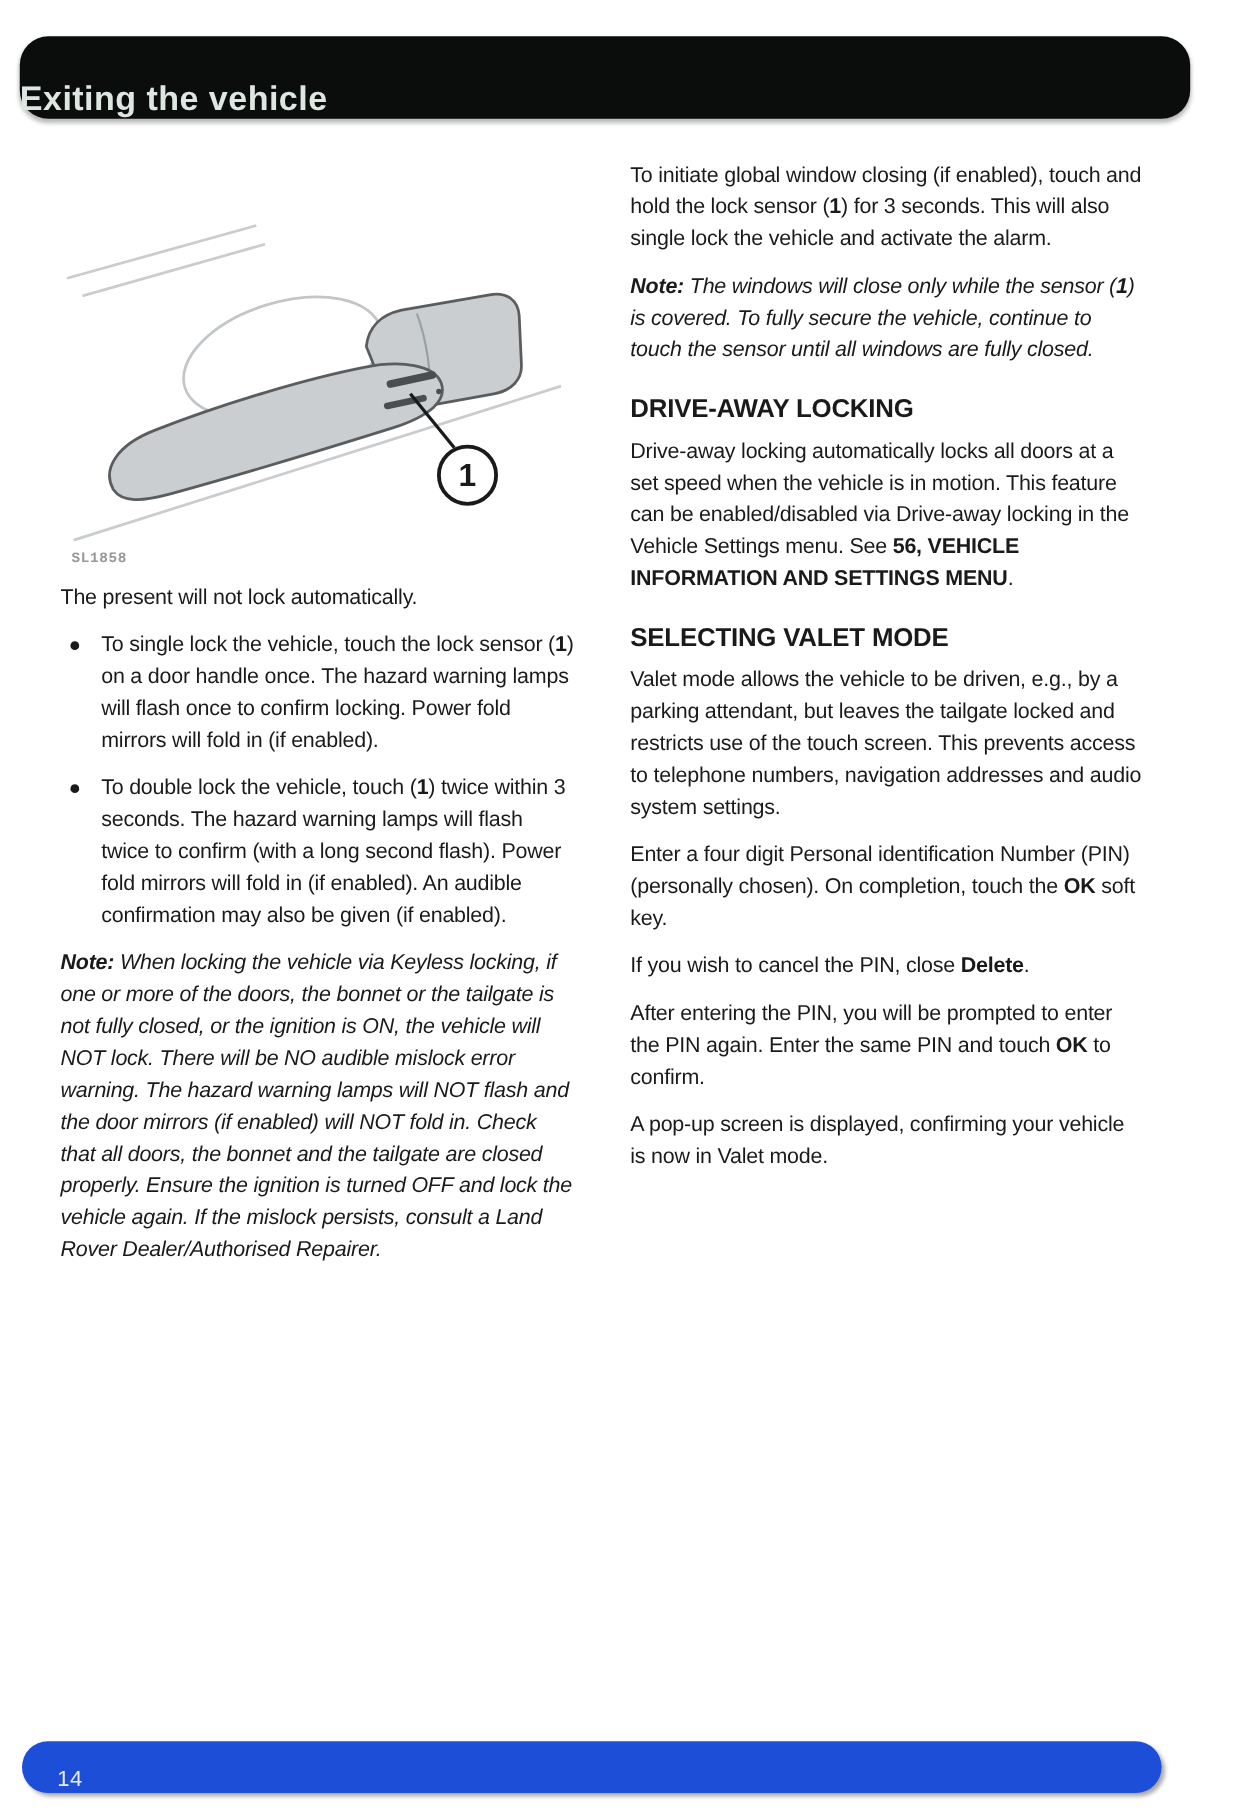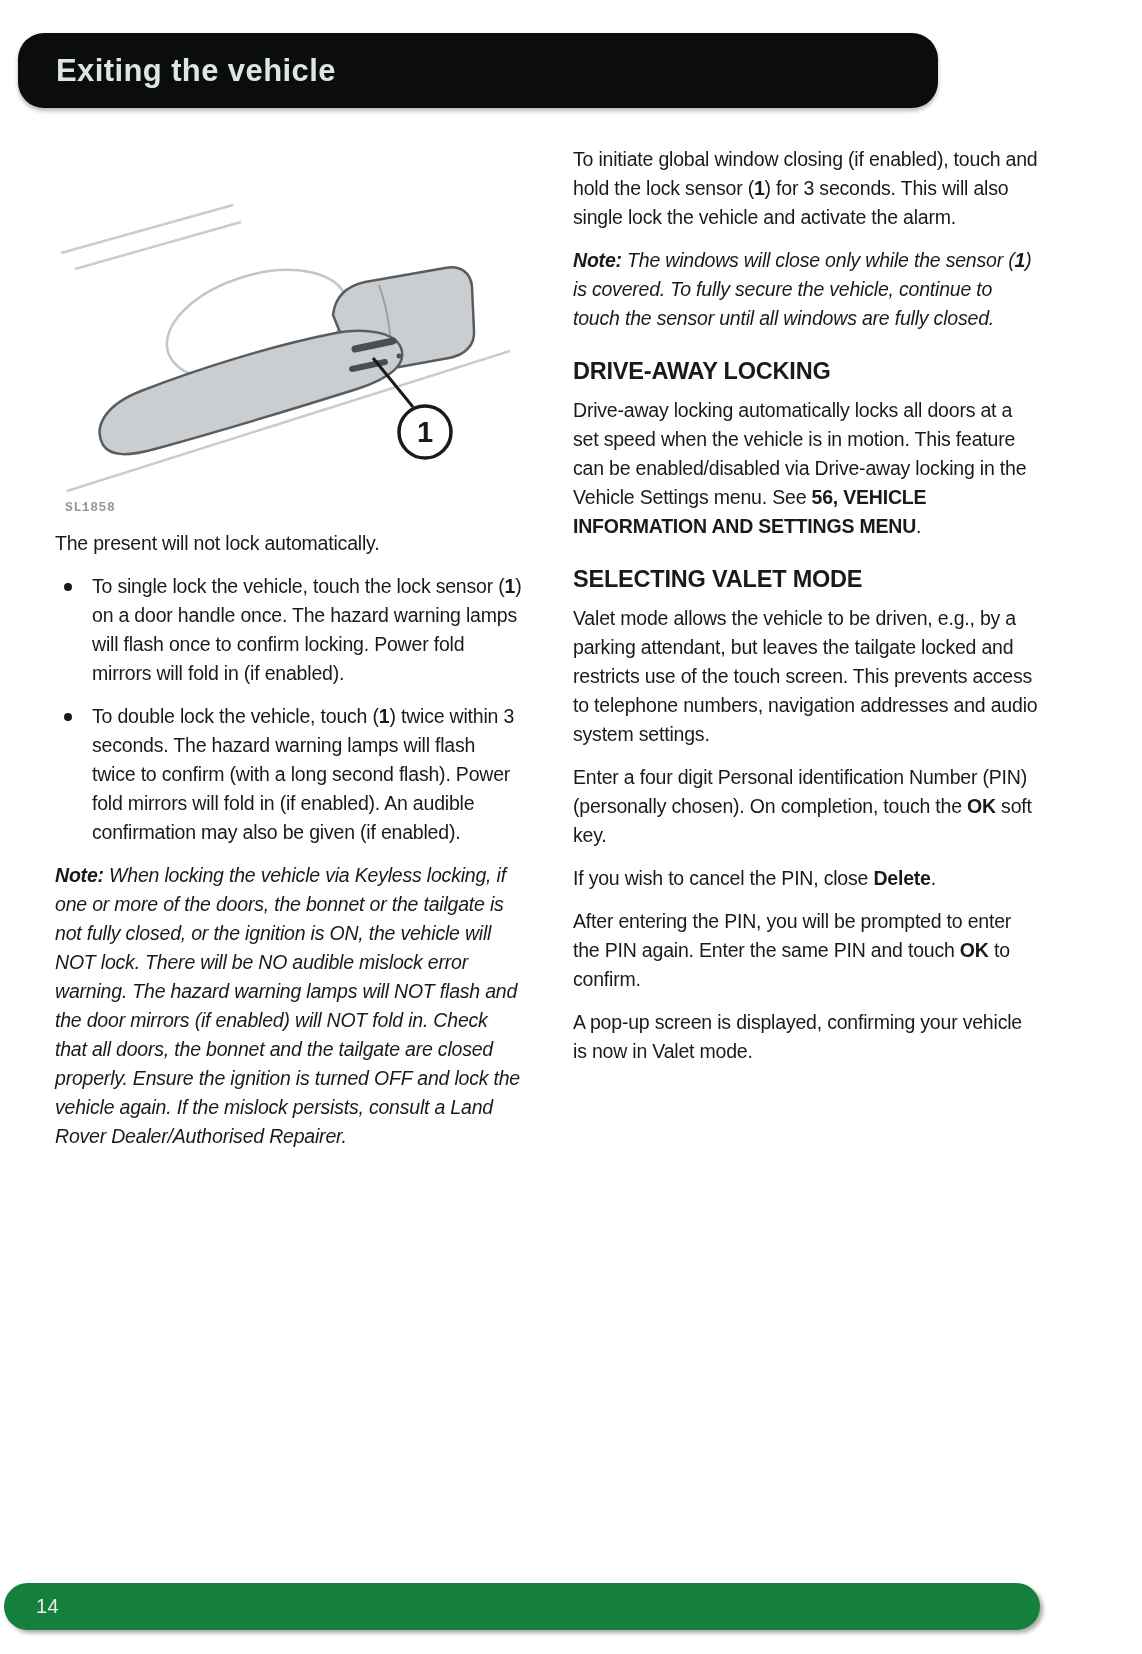--- a/index.html
+++ b/index.html
@@ -4,32 +4,32 @@
 <title>Exiting the vehicle</title>
 <style>
   html,body { margin:0; padding:0; background:#ffffff; }
   body {
     width:1142px; height:1654px; position:relative; overflow:hidden;
     font-family:"Liberation Sans", sans-serif; color:#1a1a1a;
   }
 
   
   .header-bar {
-    position:absolute; left:18px; top:33px; width:920px; height:75px;
+    position:absolute; left:18px; top:33px; width:1064px; height:75px;
     background:#0b0c0c; border-radius:26px;
-    display:flex; align-items:center; padding-left:38px; box-sizing:border-box;
+    display:flex; align-items:flex-end; box-sizing:border-box;
     box-shadow:0 3px 4px rgba(0,0,0,0.28);
   }
   .header-title {
     color:#dee6e1; font-size:31px; font-weight:bold; letter-spacing:0.4px;
   }
   .footer-bar {
-    position:absolute; left:4px; top:1583px; width:1036px; height:47px;
-    background:#15803d; border-radius:24px;
-    display:flex; align-items:center; padding-left:32px; box-sizing:border-box;
+    position:absolute; left:20px; top:1583px; width:1036px; height:47px;
+    background:#1d4ed8; border-radius:24px;
+    display:flex; align-items:flex-end; padding-left:32px; box-sizing:border-box;
     box-shadow:3px 3px 4px rgba(0,0,0,0.35);
   }
   .page-number { color:#ececec; font-size:20px; letter-spacing:0.5px; }
 
   
   .columns {
     position:absolute; left:55px; top:145px; width:985px;
     display:flex; gap:51px;
   }
   .col { width:467px; box-sizing:border-box; }

